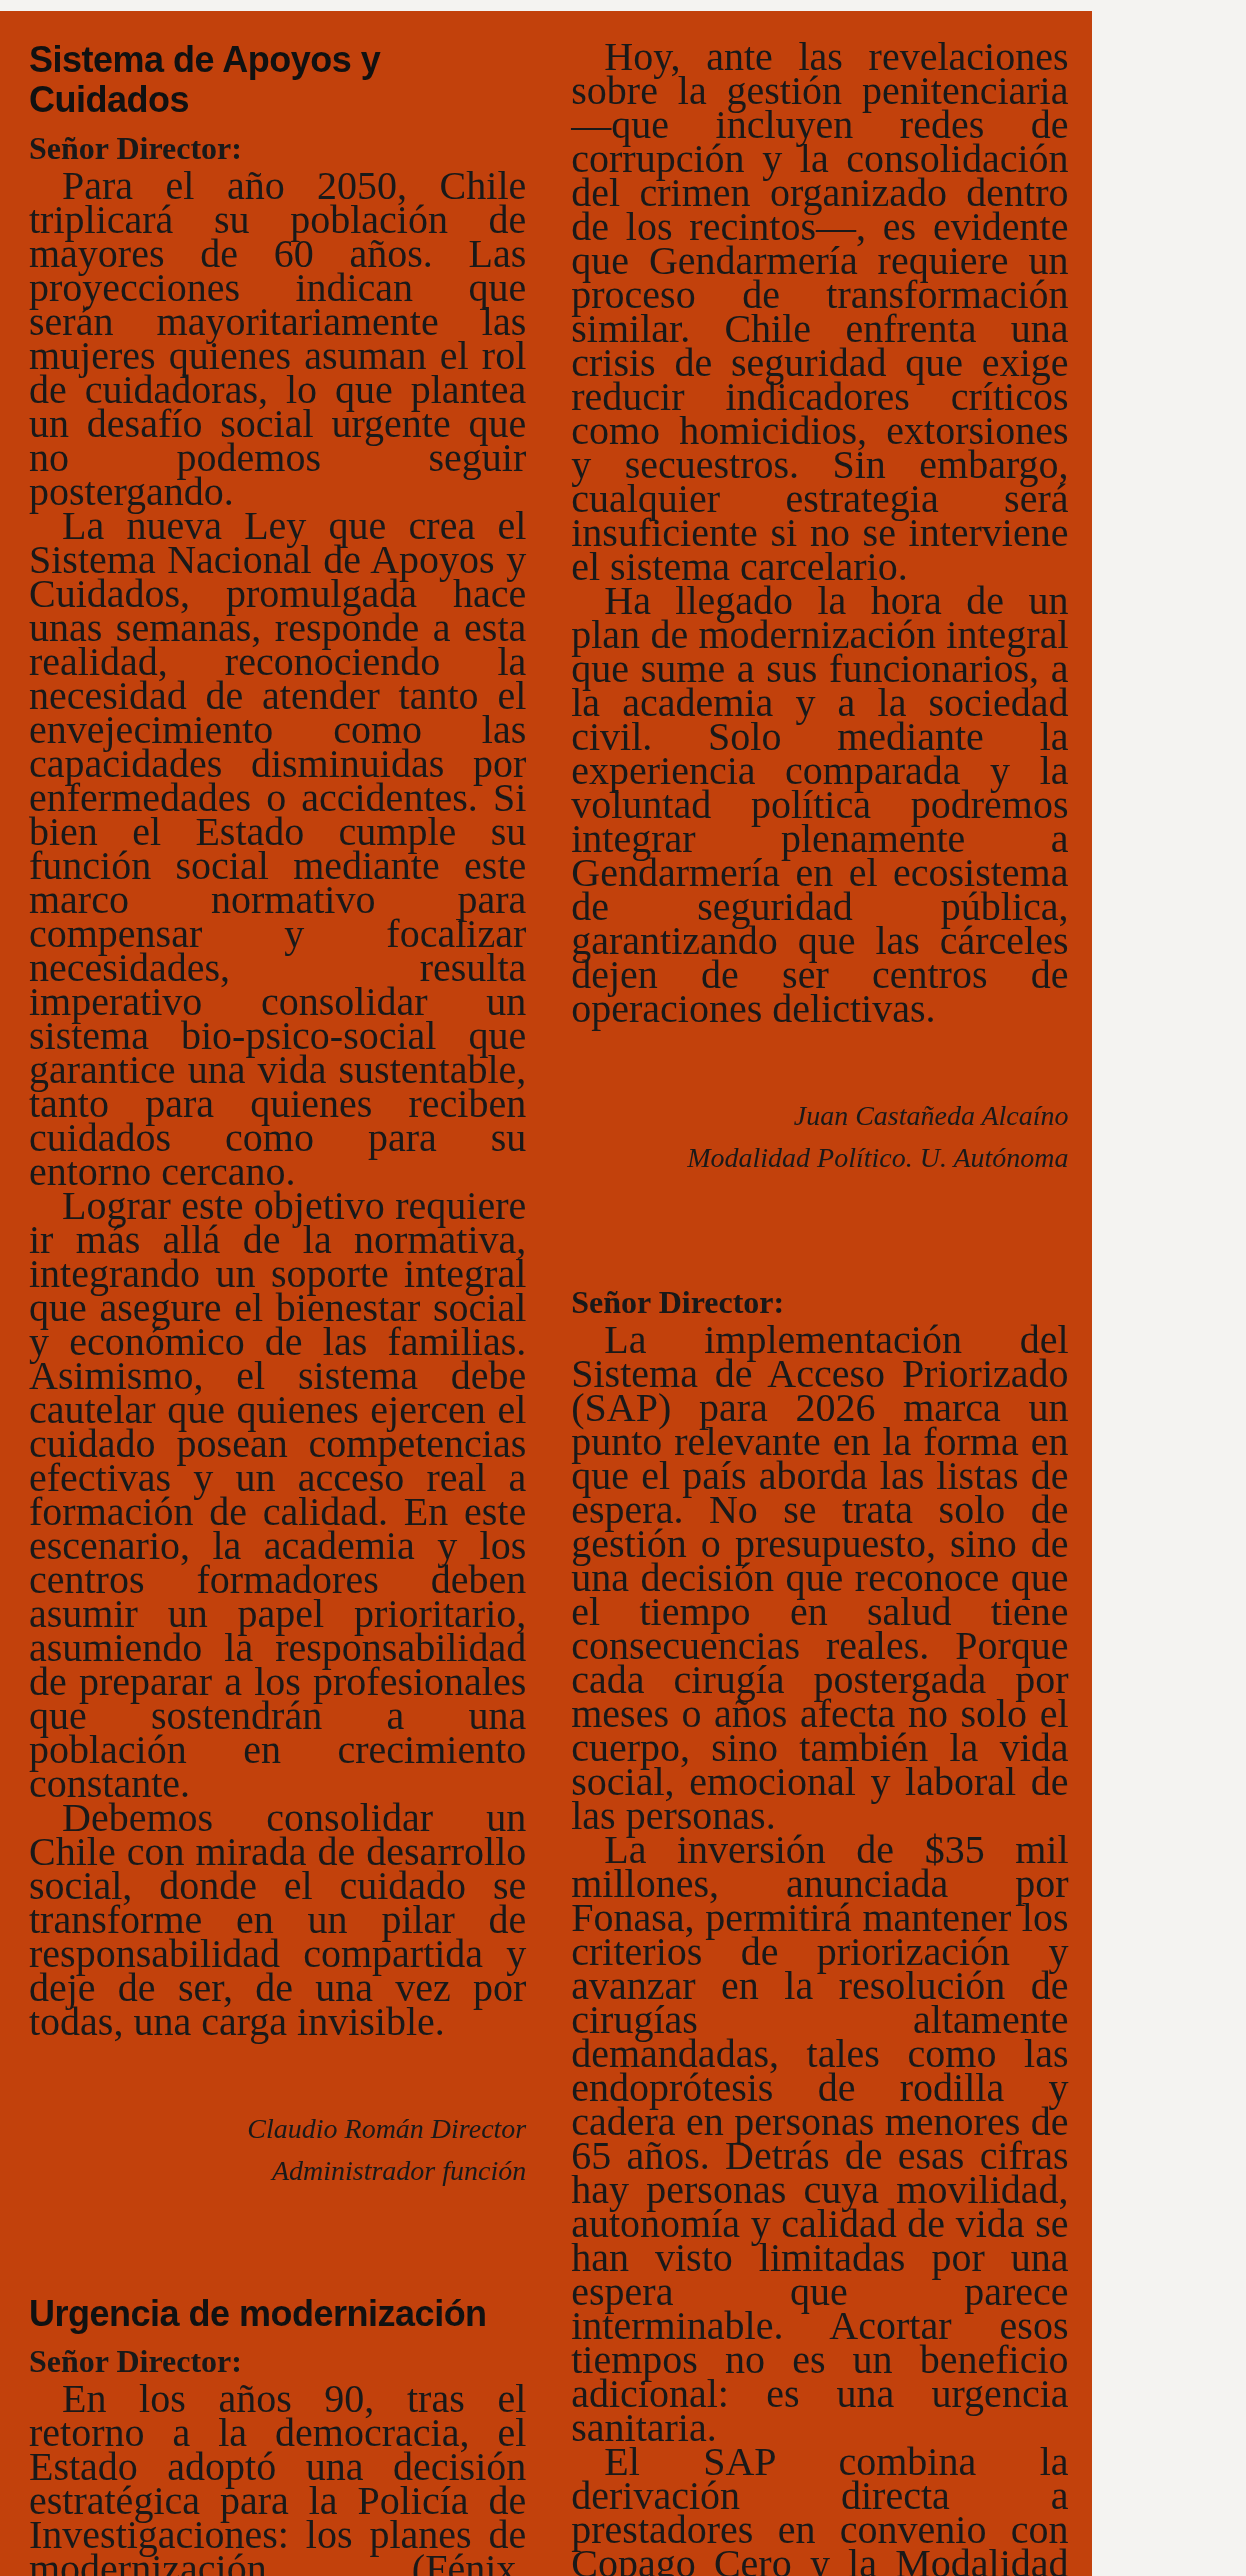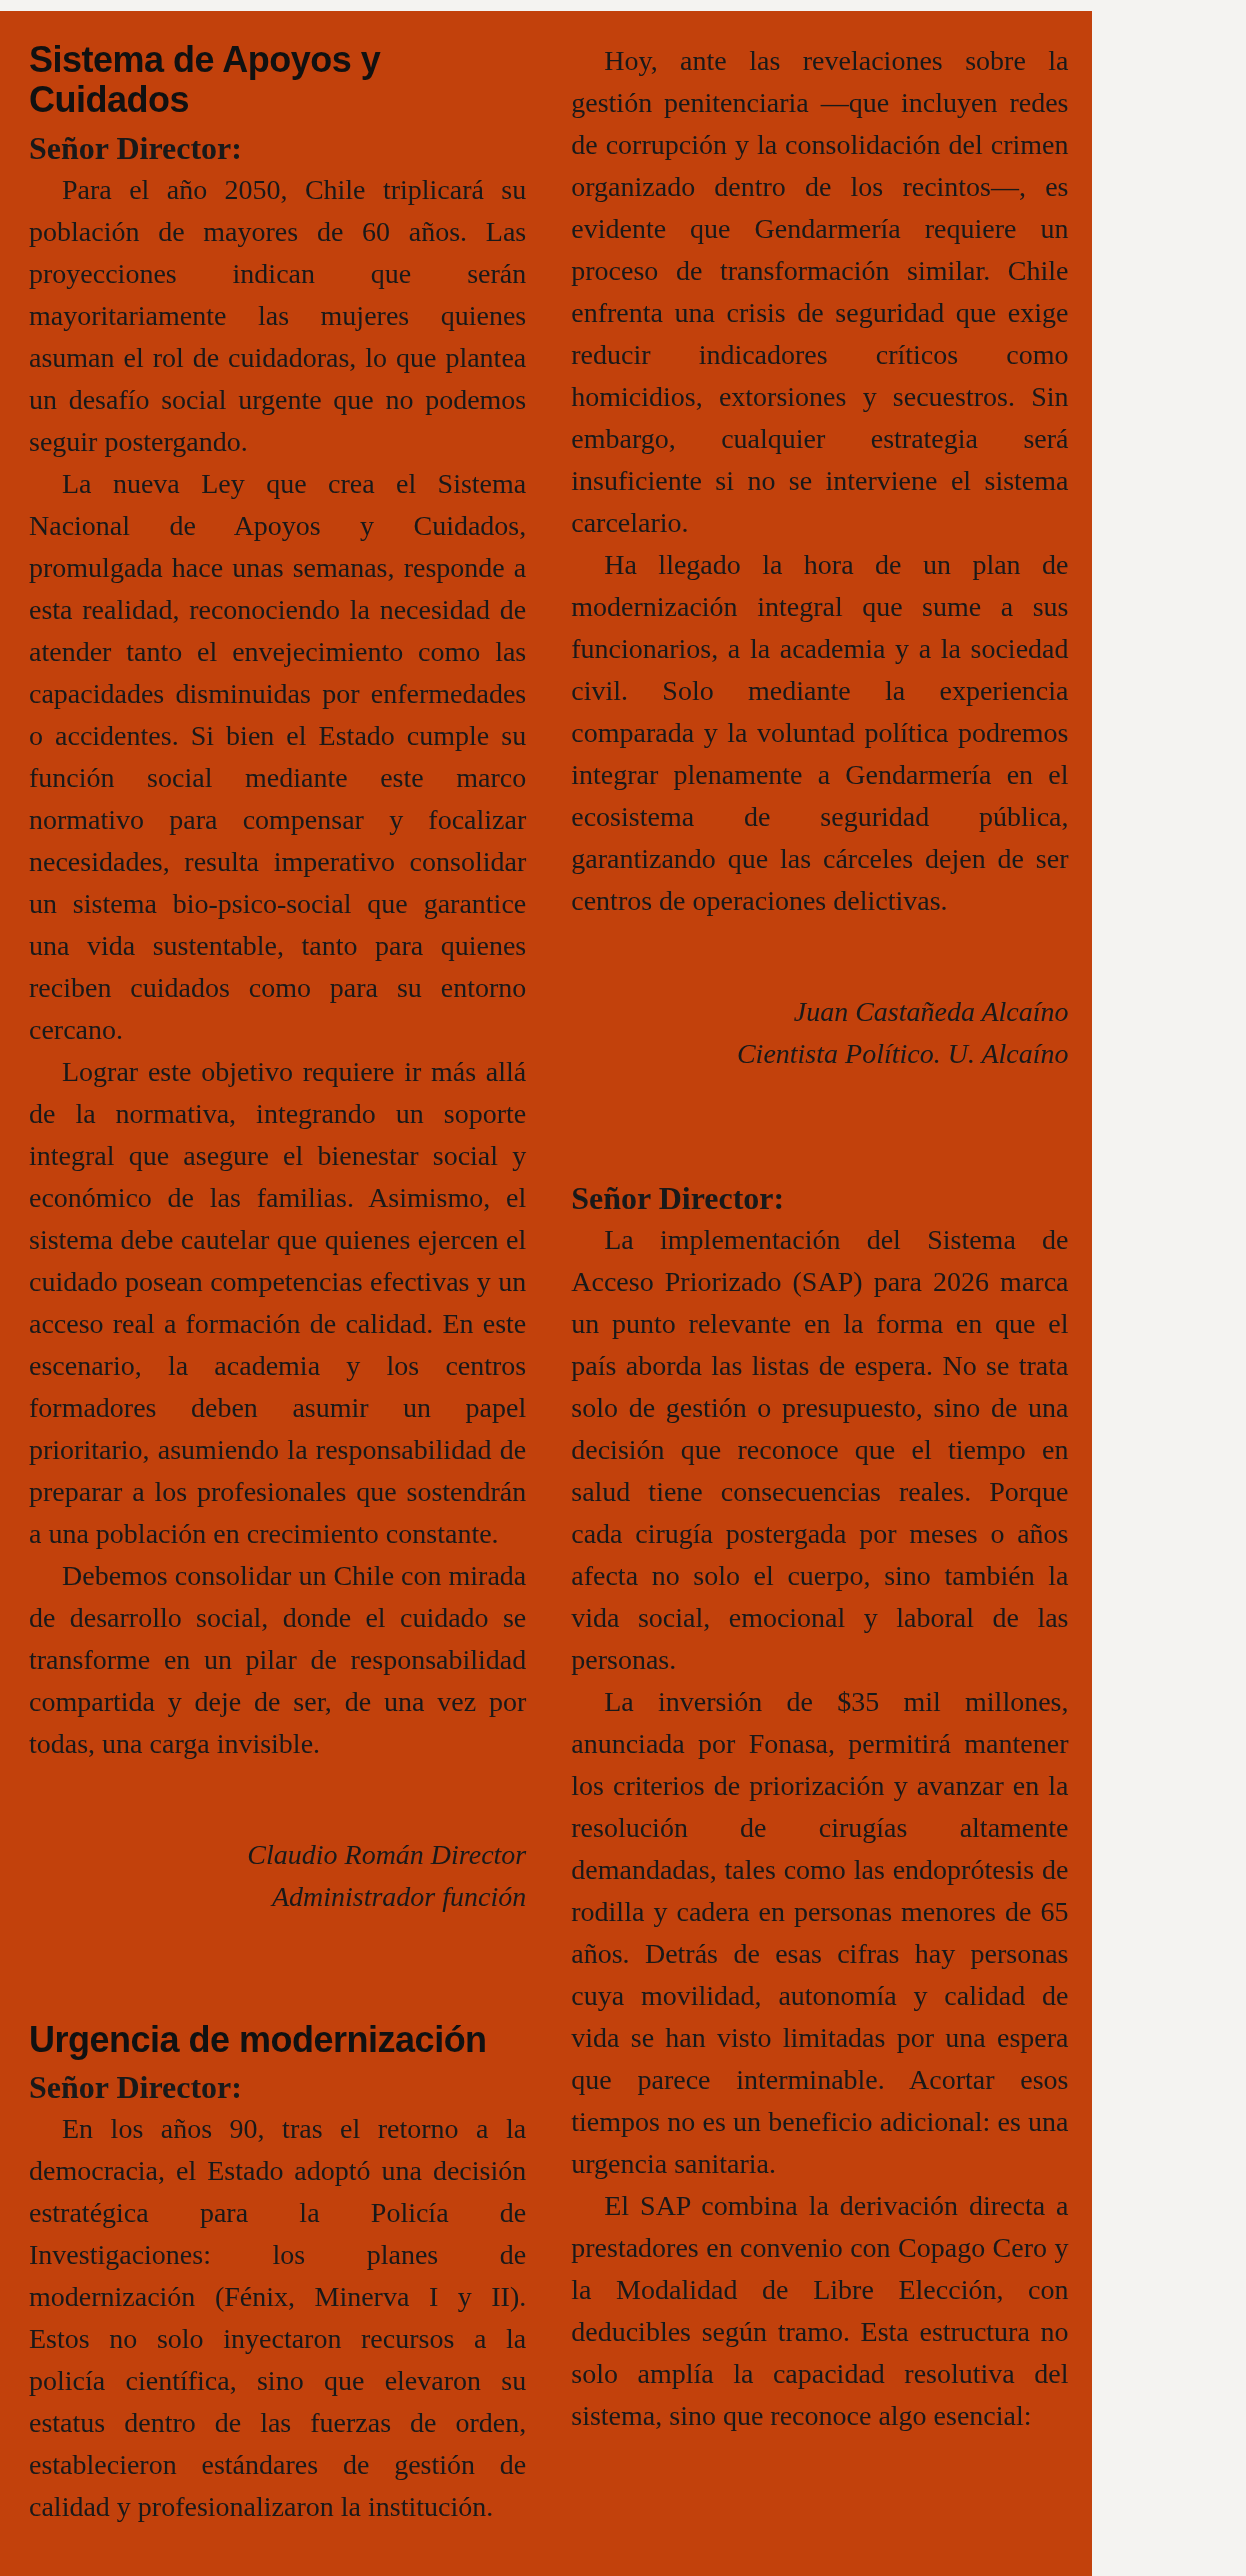--- a/index.html
+++ b/index.html
@@ -47,22 +47,22 @@
     margin: 0 0 5.9px 0;
     color: #111;
   }
   .salutation {
     font-size: 32px;
     line-height: 42px;
     margin: 0;
     font-weight: bold;
   }
   .letter p.body {
-    font-size: 28px;
-    line-height: 42px;
+    font-size: 40px;
+    line-height: 34px;
     margin: 0;
     text-indent: 33px;
     text-align: justify;
     hyphens: auto;
     -webkit-hyphens: auto;
     overflow-wrap: break-word;
   }
   .continuation {
     margin-top: 19.6px;
   }
@@ -107,21 +107,21 @@
 
     </div>
 
     <div class="col">
 
       <section class="letter">
         <p class="body continuation">Hoy, ante las revelaciones sobre la gestión penitenciaria —que incluyen redes de corrupción y la consolidación del crimen organizado dentro de los recintos—, es evidente que Gendarmería requiere un proceso de transformación similar. Chile enfrenta una crisis de seguridad que exige reducir indicadores críticos como homicidios, extorsiones y secuestros. Sin embargo, cualquier estrategia será insuficiente si no se interviene el sistema carcelario.</p>
         <p class="body">Ha llegado la hora de un plan de modernización integral que sume a sus funcionarios, a la academia y a la sociedad civil. Solo mediante la experiencia comparada y la voluntad política podremos integrar plenamente a Gendarmería en el ecosistema de seguridad pública, garantizando que las cárceles dejen de ser centros de operaciones delictivas.</p>
         <div class="signature">
           <div>Juan Castañeda Alcaíno</div>
-          <div>Cientista Político. U. Alcaíno</div>
+          <div>Modalidad Político. U. Autónoma</div>
         </div>
       </section>
 
       <section class="letter">
         <p class="salutation">Señor Director:</p>
         <p class="body">La implementación del Sistema de Acceso Priorizado (SAP) para 2026 marca un punto relevante en la forma en que el país aborda las listas de espera. No se trata solo de gestión o presupuesto, sino de una decisión que reconoce que el tiempo en salud tiene consecuencias reales. Porque cada cirugía postergada por meses o años afecta no solo el cuerpo, sino también la vida social, emocional y laboral de las personas.</p>
         <p class="body">La inversión de $35 mil millones, anunciada por Fonasa, permitirá mantener los criterios de priorización y avanzar en la resolución de cirugías altamente demandadas, tales como las endoprótesis de rodilla y cadera en personas menores de 65 años. Detrás de esas cifras hay personas cuya movilidad, autonomía y calidad de vida se han visto limitadas por una espera que parece interminable. Acortar esos tiempos no es un beneficio adicional: es una urgencia sanitaria.</p>
         <p class="body">El SAP combina la derivación directa a prestadores en convenio con Copago Cero y la Modalidad de Libre Elección, con deducibles según tramo. Esta estructura no solo amplía la capacidad resolutiva del sistema, sino que reconoce algo esencial:</p>
       </section>
 

